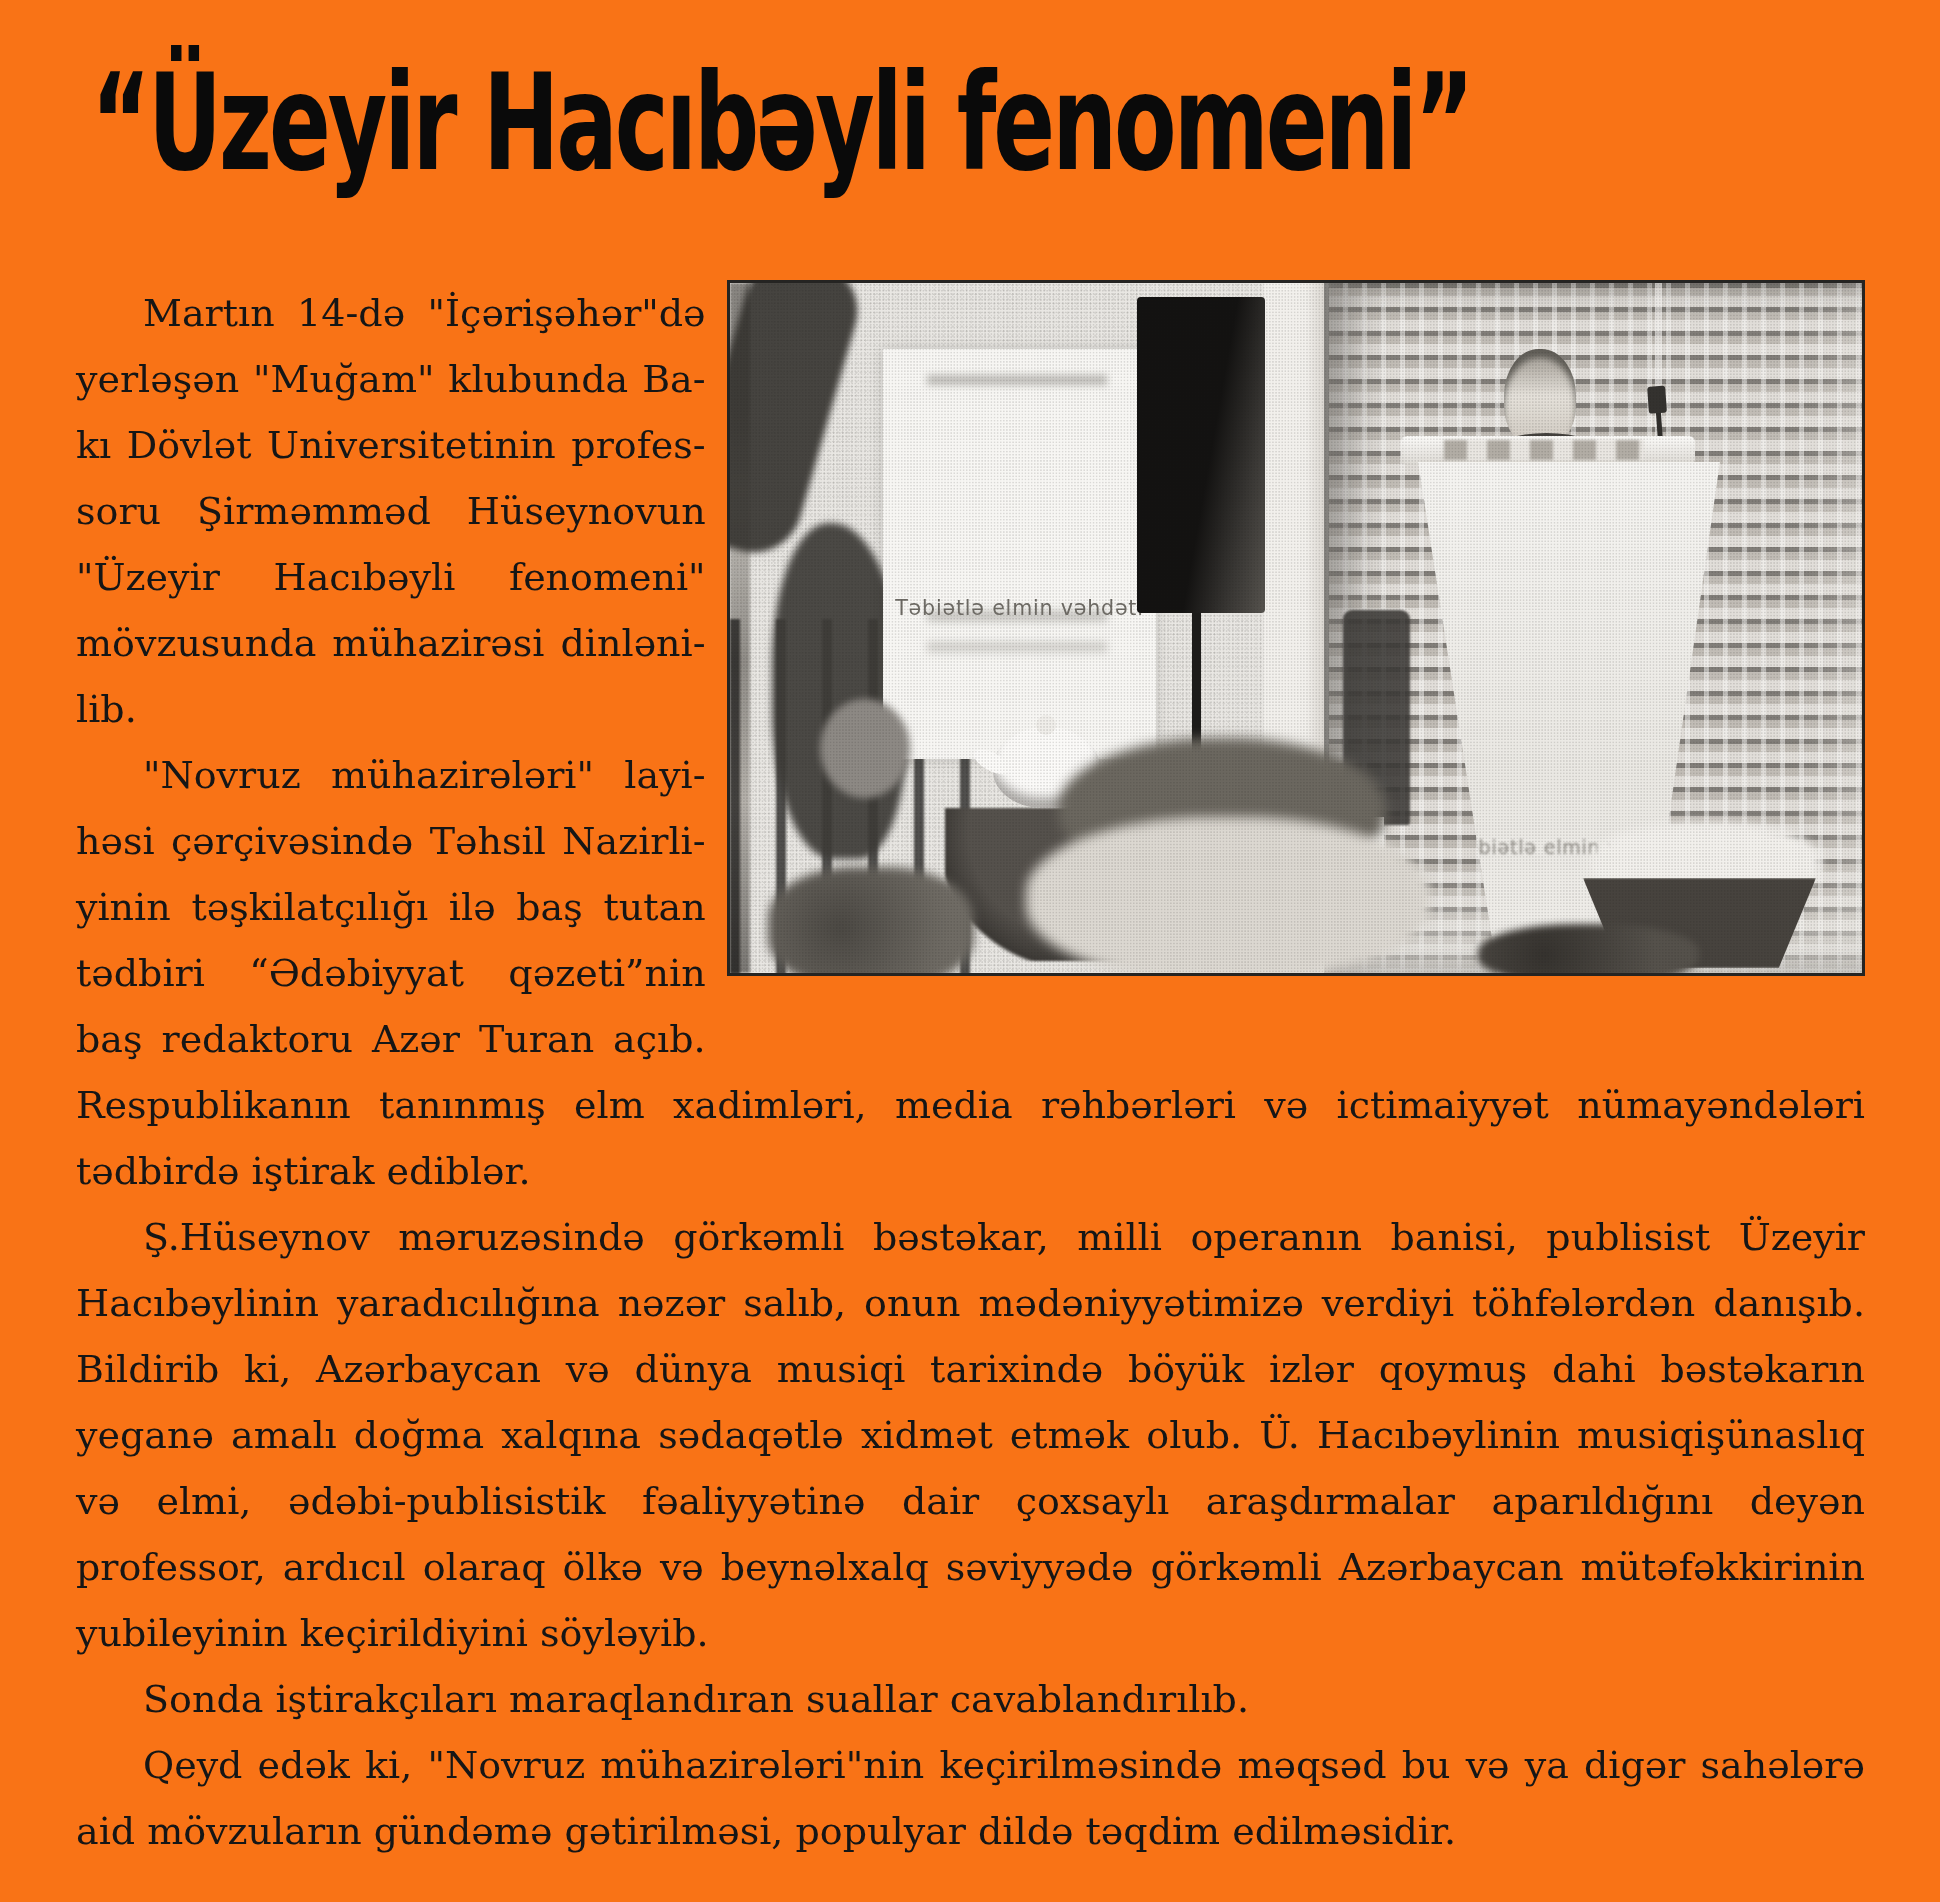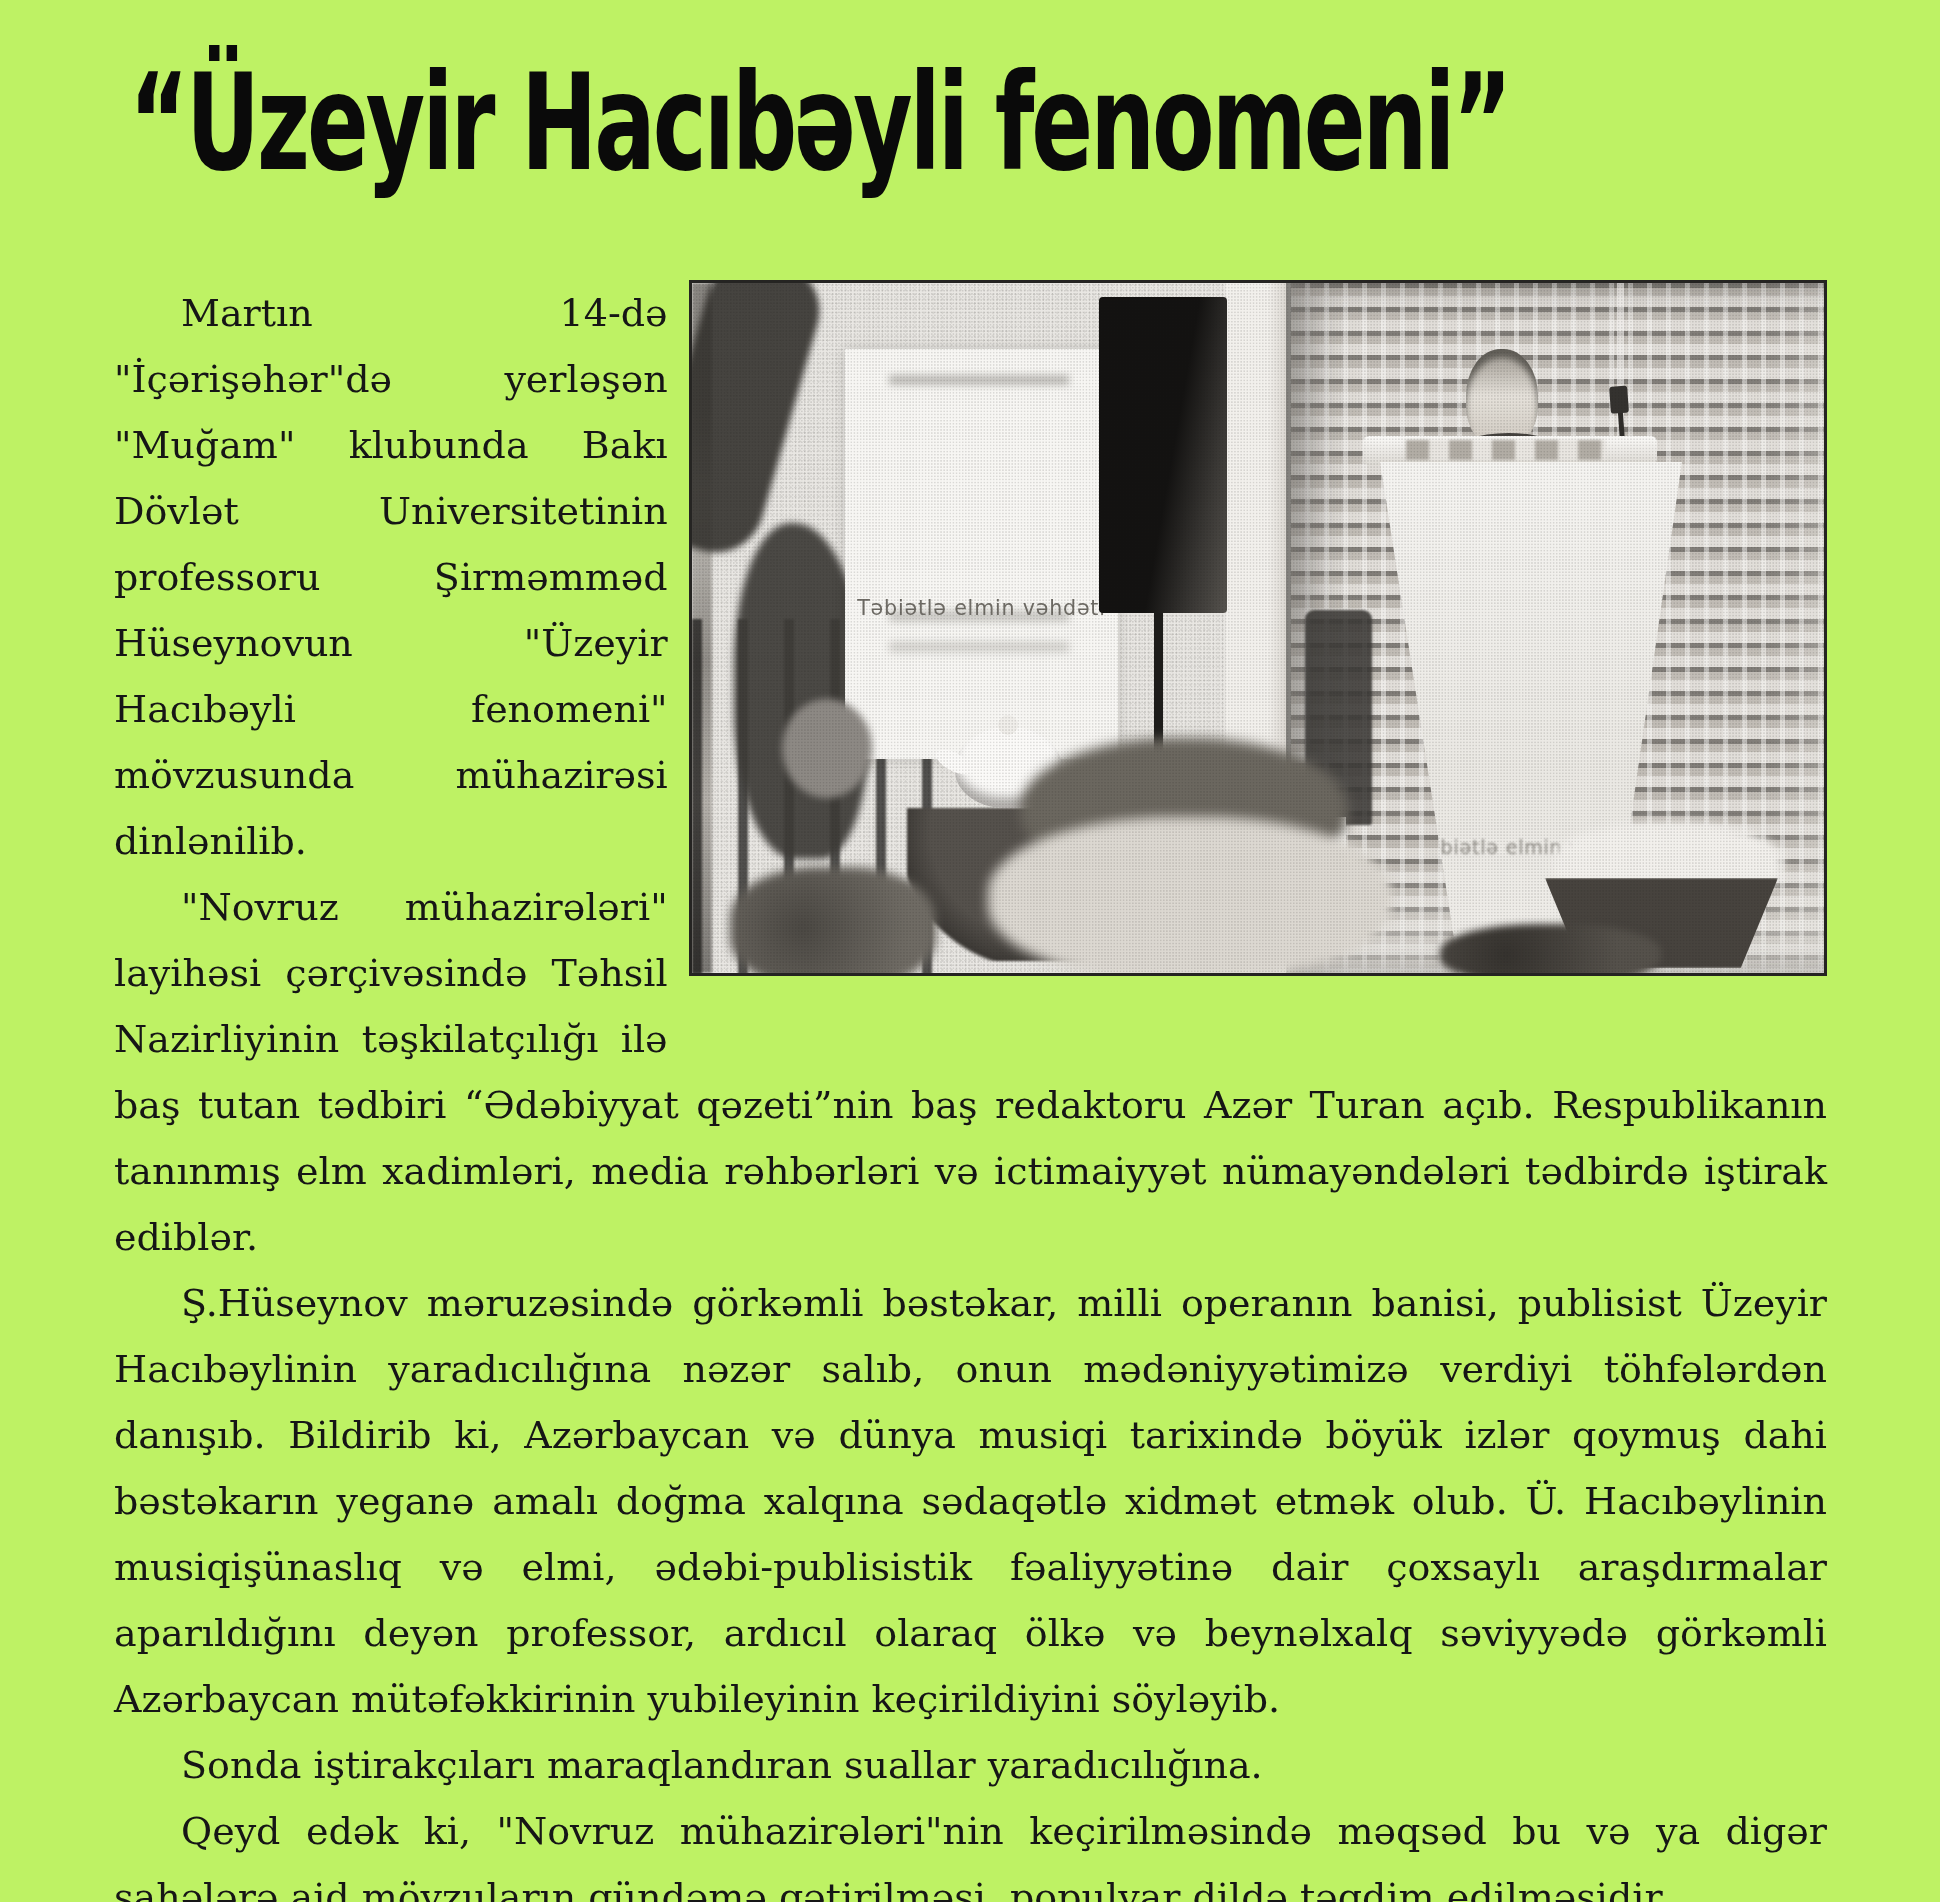--- a/index.html
+++ b/index.html
@@ -1,23 +1,23 @@
 <!DOCTYPE html>
 <html style="font-size:12.2px"><head>
 <meta charset="utf-8">
 <style>
   html, body { margin: 0; padding: 0; background: #ffffff; }
   .page {
     position: relative;
     width: 1941px;
     height: 1903px;
     box-sizing: border-box;
-    padding: 0 114px;
+    padding: 0 76px;
     overflow: hidden;
-    background: #bef264;
+    background: #f97316;
     font-family: "DejaVu Serif", serif;
     color: #111;
   }
 
   
   .headline { margin: 44px 0 4.6px 15.3px; }
   .hl-line { height: 146px; }
   .hl-line span {
     display: inline-block;
     white-space: nowrap;
@@ -333,19 +333,19 @@
       <div class="ph ph-head-face"></div>
       <div class="ph ph-bowl-top"></div>
       <div class="ph ph-bowl"></div>
       <div class="ph ph-food2"></div>
       <div class="ph ph-food1"></div>
     </figure>
 
     <p class="p first">Martın 14-də "İçərişəhər"də yerləşən "Muğam" klubunda Ba­kı Dövlət Universitetinin profes­soru Şirməmməd Hüseynovun "Üzeyir Hacıbəyli fenomeni" mövzusunda mühazirəsi dinləni­lib.</p>
     <p class="p">"Novruz mühazirələri" layi­həsi çərçivəsində Təhsil Nazirli­yinin təşkilatçılığı ilə baş tutan tədbiri “Ədəbiyyat qəzeti”nin baş redaktoru Azər Turan açıb. Respublikanın tanınmış elm xadimləri, media rəhbərləri və ictimaiy­yət nümayəndələri tədbirdə iştirak ediblər.</p>
     <p class="p">Ş.Hüseynov məruzəsində görkəmli bəstəkar, milli operanın banisi, publisist Üzeyir Hacıbəylinin yaradıcılığına nəzər salıb, onun mədəniyyətimizə verdiyi töhfələrdən danışıb. Bildirib ki, Azərbay­can və dünya musiqi tarixində böyük izlər qoymuş dahi bəstəkarın yeganə amalı doğma xalqına sə­daqətlə xidmət etmək olub. Ü. Hacıbəylinin musiqişünaslıq və elmi, ədəbi-publisistik fəaliy­yətinə dair çoxsaylı araşdırmalar aparıldığını deyən professor, ardıcıl olaraq ölkə və beynəlxalq səviy­yədə görkəmli Azərbaycan mütəfəkkirinin yubileyinin keçirildiyini söyləyib.</p>
-    <p class="p">Sonda iştirakçıları maraqlandıran suallar yaradıcılığına.</p>
+    <p class="p">Sonda iştirakçıları maraqlandıran suallar cavablandırılıb.</p>
     <p class="p">Qeyd edək ki, "Novruz mühazirələri"nin keçirilməsində məqsəd bu və ya digər sahələrə aid möv­zuların gündəmə gətirilməsi, populyar dildə təqdim edilməsidir.</p>
 
   </section>
 
 </article>
 
 
 </body></html>

